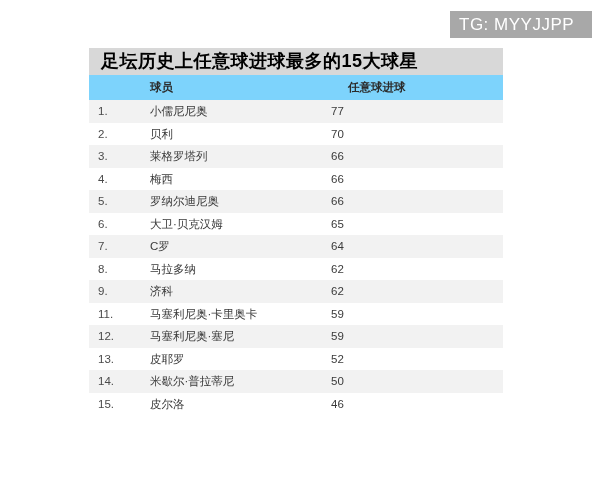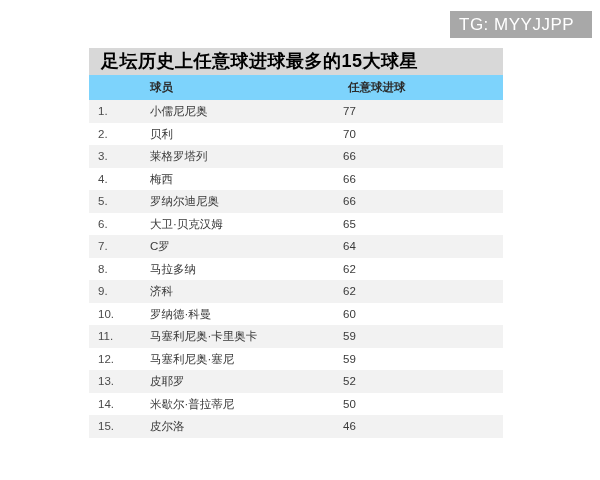--- a/index.html
+++ b/index.html
@@ -78,21 +78,21 @@
   }
   .trow:nth-child(odd) { background: #f2f2f2; }
   .trow span {
     position: absolute;
     top: 0;
     line-height: 22.5px;
     white-space: nowrap;
   }
   .cell-rank   { left: 9px;  color: #4a4a4a; }
   .cell-player { left: 61px; }
-  .cell-goals  { left: 254px; }
+  .cell-goals  { left: 242px; }
 </style>
 </head>
 <body>
 
 <div class="stage">
 
   <div class="wm wm-top">
     <span>TG: MYYJJPP</span>
   </div>
 
@@ -152,25 +152,20 @@
     <span class="cell-player">马拉多纳</span>
     <span class="cell-goals">62</span>
   </div>
 
   <div class="trow">
     <span class="cell-rank">9.</span>
     <span class="cell-player">济科</span>
     <span class="cell-goals">62</span>
   </div>
 
-  <div class="trow">
-    <span class="cell-rank">10.</span>
-    <span class="cell-player">罗纳德·科曼</span>
-    <span class="cell-goals">60</span>
-  </div>
 
   <div class="trow">
     <span class="cell-rank">11.</span>
     <span class="cell-player">马塞利尼奥·卡里奥卡</span>
     <span class="cell-goals">59</span>
   </div>
 
   <div class="trow">
     <span class="cell-rank">12.</span>
     <span class="cell-player">马塞利尼奥·塞尼</span>

